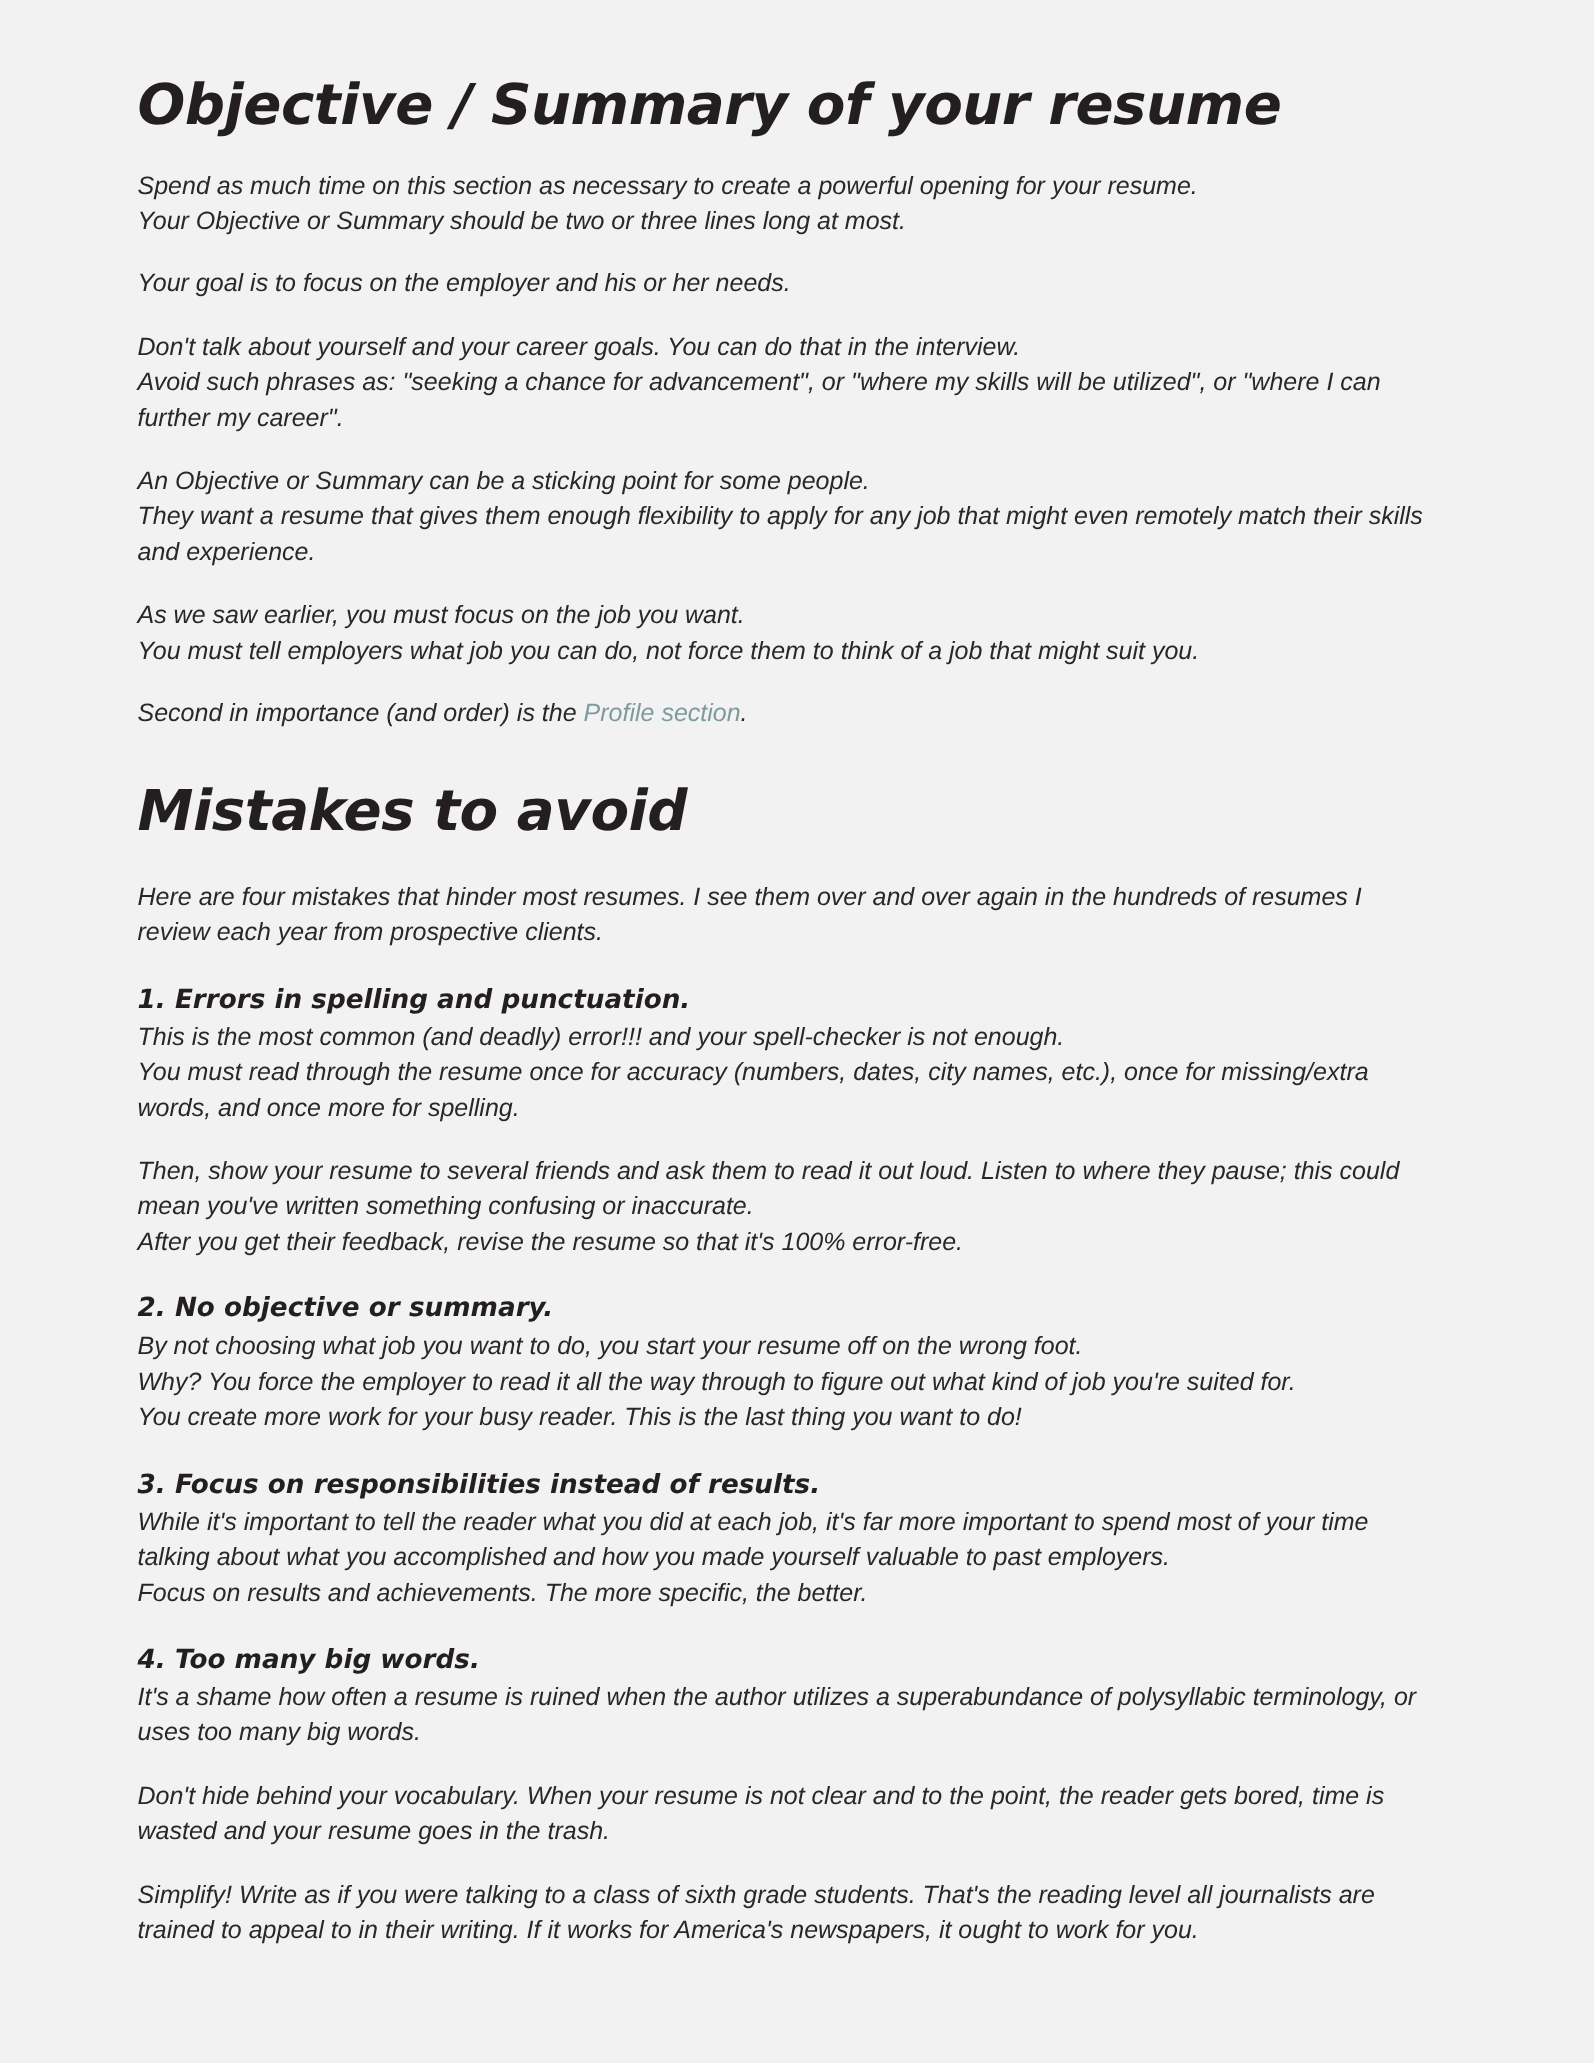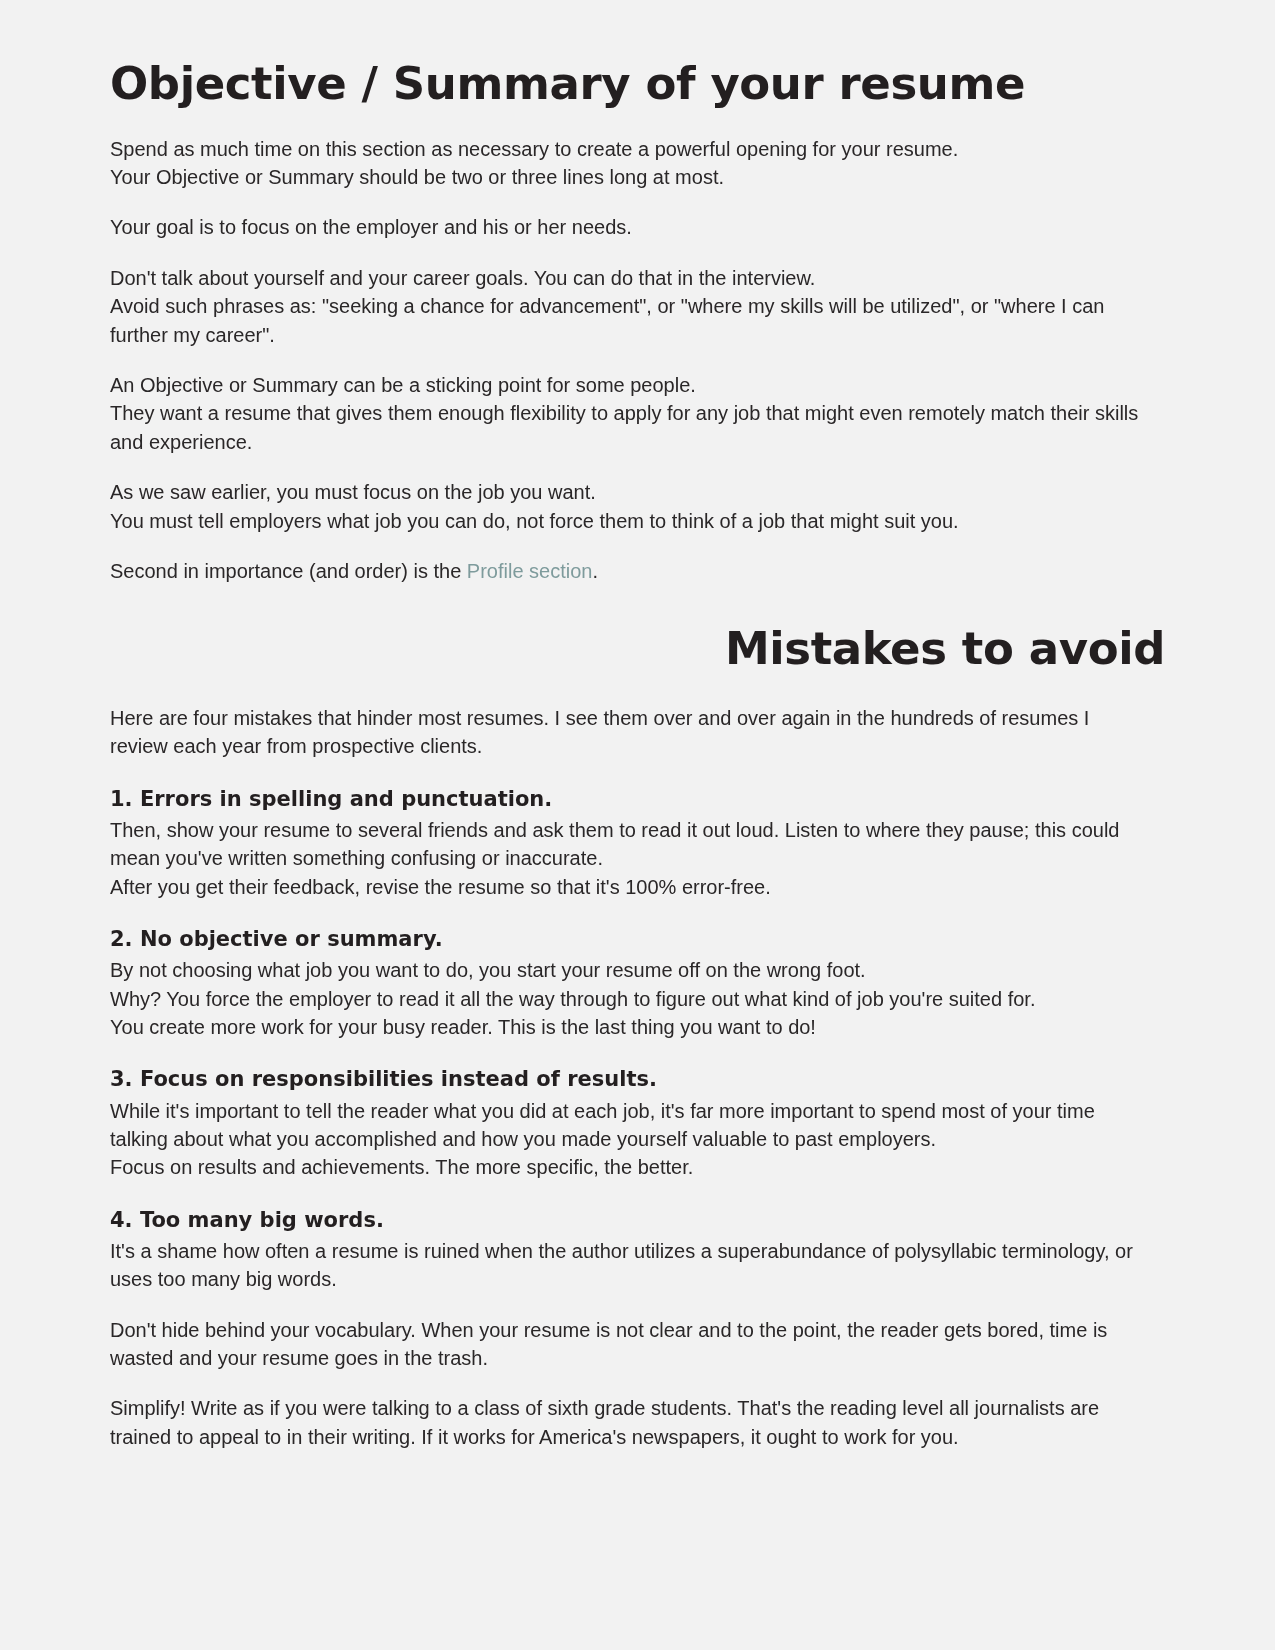--- a/index.html
+++ b/index.html
@@ -13,34 +13,34 @@
     font-family: "Liberation Sans", sans-serif;
     color: #231f20;
     overflow: hidden;
   }
   .page {
     position: relative;
     width: 1275px;
     height: 1650px;
     box-sizing: border-box;
     padding: 60px 110px 12px 110px;
+    font-style: italic;
   }
   h1.doc-h1 {
     font-family: "DejaVu Sans", sans-serif;
     font-weight: bold;
     font-size: 45px;
     line-height: 1.08;
     letter-spacing: -0.4px;
     margin: 0 0 26px 0;
     color: #231f20;
   }
   h1.second {
     margin-top: 40px;
     margin-bottom: 30px;
-    text-align: right;
   }
   p.body {
     font-size: 20px;
     line-height: 1.42;
     margin: 0 0 22px 0;
     color: #2a2728;
     max-width: 1040px;
   }
   h3.sub {
     font-family: "DejaVu Sans", sans-serif;
@@ -83,20 +83,22 @@
   <p class="body nb">As we saw earlier, you must focus on the job you want.
 You must tell employers what job you can do, not force them to think of a job that might suit you.</p>
 
   <p class="body"><span>Second in importance (and order) is the </span><a class="link" href="#">Profile section</a><span>.</span></p>
 
   <h1 class="doc-h1 second">Mistakes to avoid</h1>
 
   <p class="body nb">Here are four mistakes that hinder most resumes. I see them over and over again in the hundreds of resumes I review each year from prospective clients.</p>
 
   <h3 class="sub">1. Errors in spelling and punctuation.</h3>
+  <p class="body nb">This is the most common (and deadly) error!!! and your spell-checker is not enough.
+You must read through the resume once for accuracy (numbers, dates, city names, etc.), once for missing/extra words, and once more for spelling.</p>
   <p class="body nb">Then, show your resume to several friends and ask them to read it out loud. Listen to where they pause; this could mean you've written something confusing or inaccurate.
 After you get their feedback, revise the resume so that it's 100% error-free.</p>
 
   <h3 class="sub">2. No objective or summary.</h3>
   <p class="body nb">By not choosing what job you want to do, you start your resume off on the wrong foot.
 Why? You force the employer to read it all the way through to figure out what kind of job you're suited for.
 You create more work for your busy reader. This is the last thing you want to do!</p>
 
   <h3 class="sub">3. Focus on responsibilities instead of results.</h3>
   <p class="body nb">While it's important to tell the reader what you did at each job, it's far more important to spend most of your time talking about what you accomplished and how you made yourself valuable to past employers.

